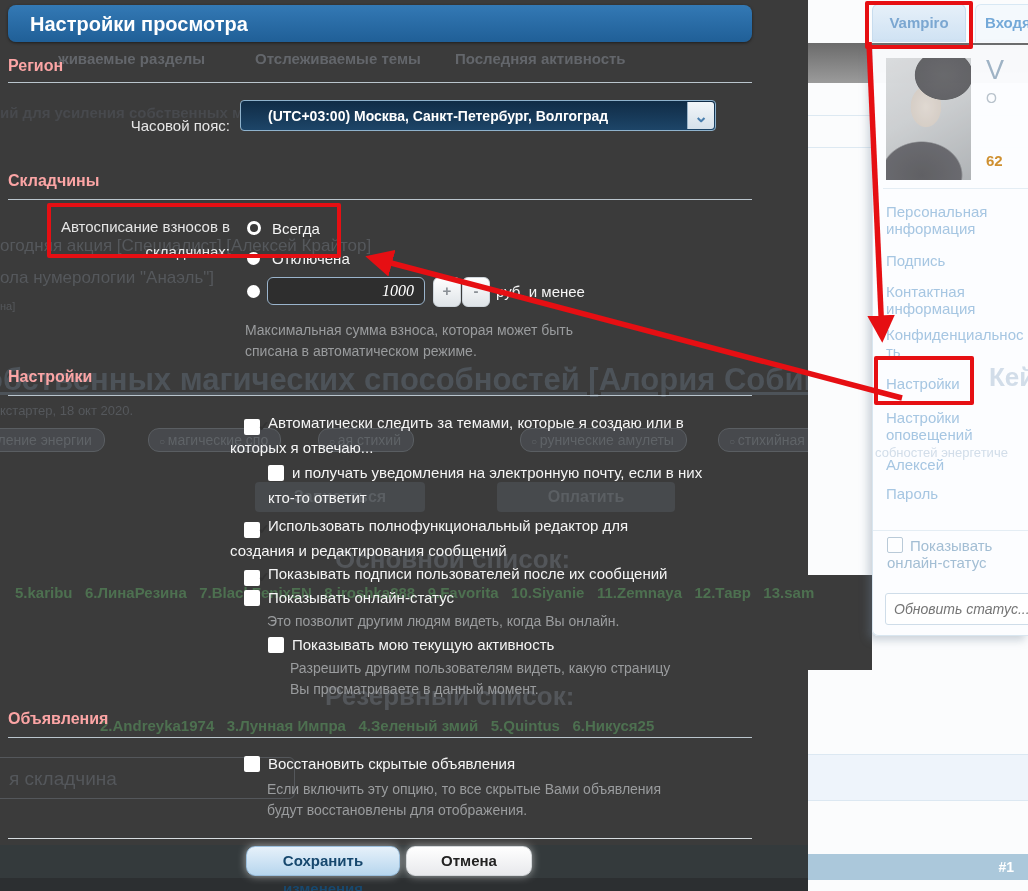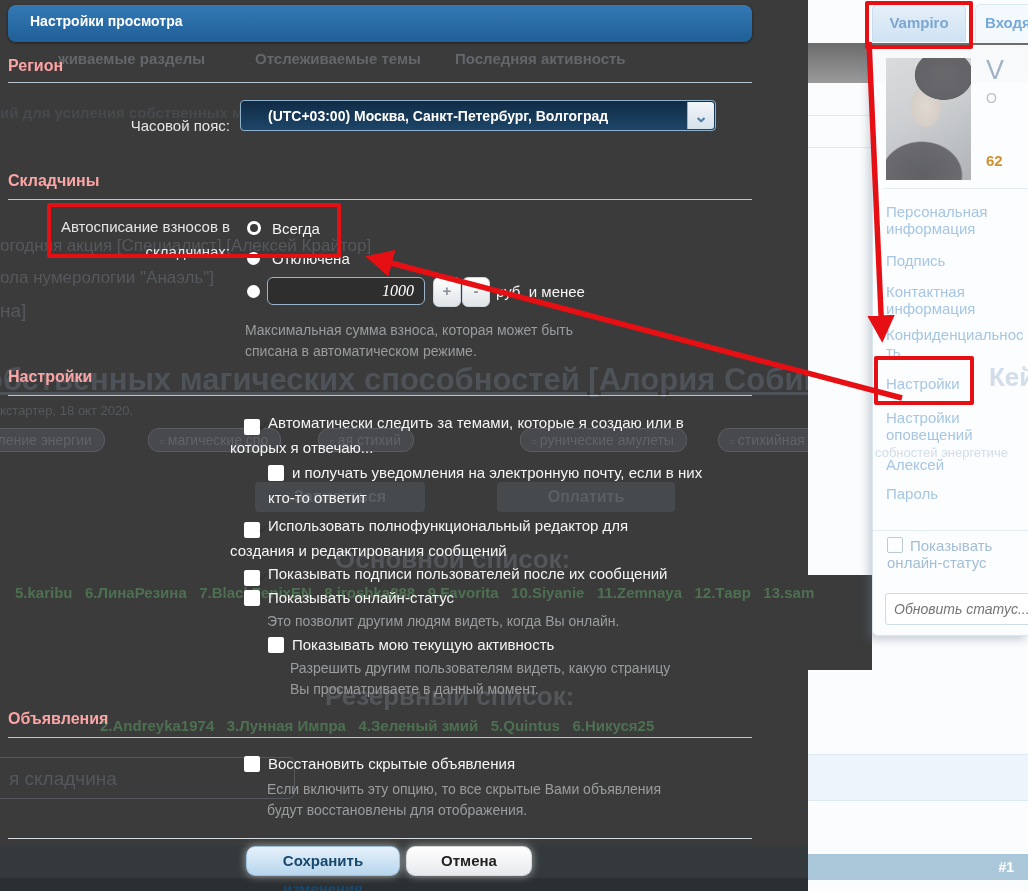--- a/index.html
+++ b/index.html
@@ -16,21 +16,21 @@
   .pill{height:22px;line-height:22px;border:1px solid #5a5e62;background:#47494d;
         border-radius:11px;color:#5f6367;font-size:14px;padding:0 12px 0 10px;white-space:nowrap;}
   .pill::before{content:"○ ";font-size:10px;color:#5f6367;}
   .gbtn{height:30px;line-height:30px;text-align:center;background:#474a4d;border-radius:4px;
         color:#5b5f63;font-weight:bold;font-size:16px;}
   .goutline{border:1px solid #54575b;border-radius:6px;color:#54575b;font-size:19px;}
   
   .m{z-index:3;}
   #mheader{left:8px;top:5px;width:744px;height:37px;border-radius:8px;
            background:linear-gradient(#3379b5,#205f97);box-shadow:0 1px 3px rgba(0,0,0,.5);}
-  #mheader span{display:block;padding:8px 4px 0 22px;color:#fff;font-size:14px;font-weight:bold;}
+  #mheader span{display:block;padding:8px 4px 0 22px;color:#fff;font-size:20px;font-weight:bold;}
   .sechead{font-size:16px;font-weight:bold;color:#fca5a5;}
   .sechr{height:0;border-top:1px solid #c9d5de;opacity:.9;}
   .mlabel{color:#e6e6e6;font-size:15px;text-align:right;}
   .mtext{color:#f5f5f5;font-size:15px;}
   .mhelp{color:#9a9c9e;font-size:14px;line-height:21px;}
   #tzselect{left:240px;top:100px;width:476px;height:31px;border:1px solid #8fb2cc;border-radius:4px;
             background:linear-gradient(#102c46,#1d4568);color:#fff;font-size:14px;font-weight:bold;
             line-height:30px;padding-left:27px;box-sizing:border-box;}
   #tzarrow{right:1px;top:1px;width:26px;height:27px;border-left:1px solid #9ab4c9;border-radius:0 3px 3px 0;
            background:linear-gradient(#f2f6f9,#d6e1ea);color:#4a7fae;text-align:center;}
@@ -89,21 +89,21 @@
 <div id="stage">
 
   <div id="darkside" class="abs"></div>
 
   <div class="abs ghost gtab" style="left:58px;top:50px;z-index:2;">живаемые разделы</div>
   <div class="abs ghost gtab" style="left:255px;top:50px;z-index:2;">Отслеживаемые темы</div>
   <div class="abs ghost gtab" style="left:455px;top:50px;z-index:2;">Последняя активность</div>
   <div class="abs ghost" style="left:0;top:104px;font-size:15px;font-weight:bold;color:#47494d;z-index:2;">ий для усиления собственных маг</div>
   <div class="abs ghost" style="left:0;top:236px;font-size:17px;z-index:2;">огодняя акция [Специалист] [Алексей Крайтор]</div>
   <div class="abs ghost" style="left:0;top:268px;font-size:17px;z-index:2;">ола нумерологии "Анаэль"]</div>
-  <div class="abs ghost" style="left:0;top:300px;font-size:19px;z-index:2;">на]</div>
+  <div class="abs ghost" style="left:0;top:300px;font-size:11px;z-index:2;">на]</div>
   <div class="abs gbig" style="left:-60px;top:362px;z-index:2;">я собственных магических способностей [Алория Собинова, Ал</div>
   <div class="abs ghost" style="left:0;top:403px;font-size:13px;z-index:2;">кстартер, 18 окт 2020.</div>
 
   <div class="abs pill" style="left:-45px;top:428px;z-index:2;"><span>новление энергии</span></div>
   <div class="abs pill" style="left:148px;top:428px;z-index:2;"><span>магические спо</span></div>
   <div class="abs pill" style="left:318px;top:428px;z-index:2;"><span>ая стихий</span></div>
   <div class="abs pill" style="left:520px;top:428px;z-index:2;"><span>рунические амулеты</span></div>
   <div class="abs pill" style="left:718px;top:428px;z-index:2;"><span>стихийная магия</span></div>
   <div class="abs pill" style="left:868px;top:428px;z-index:2;"><span>усиление спосо</span></div>
 

